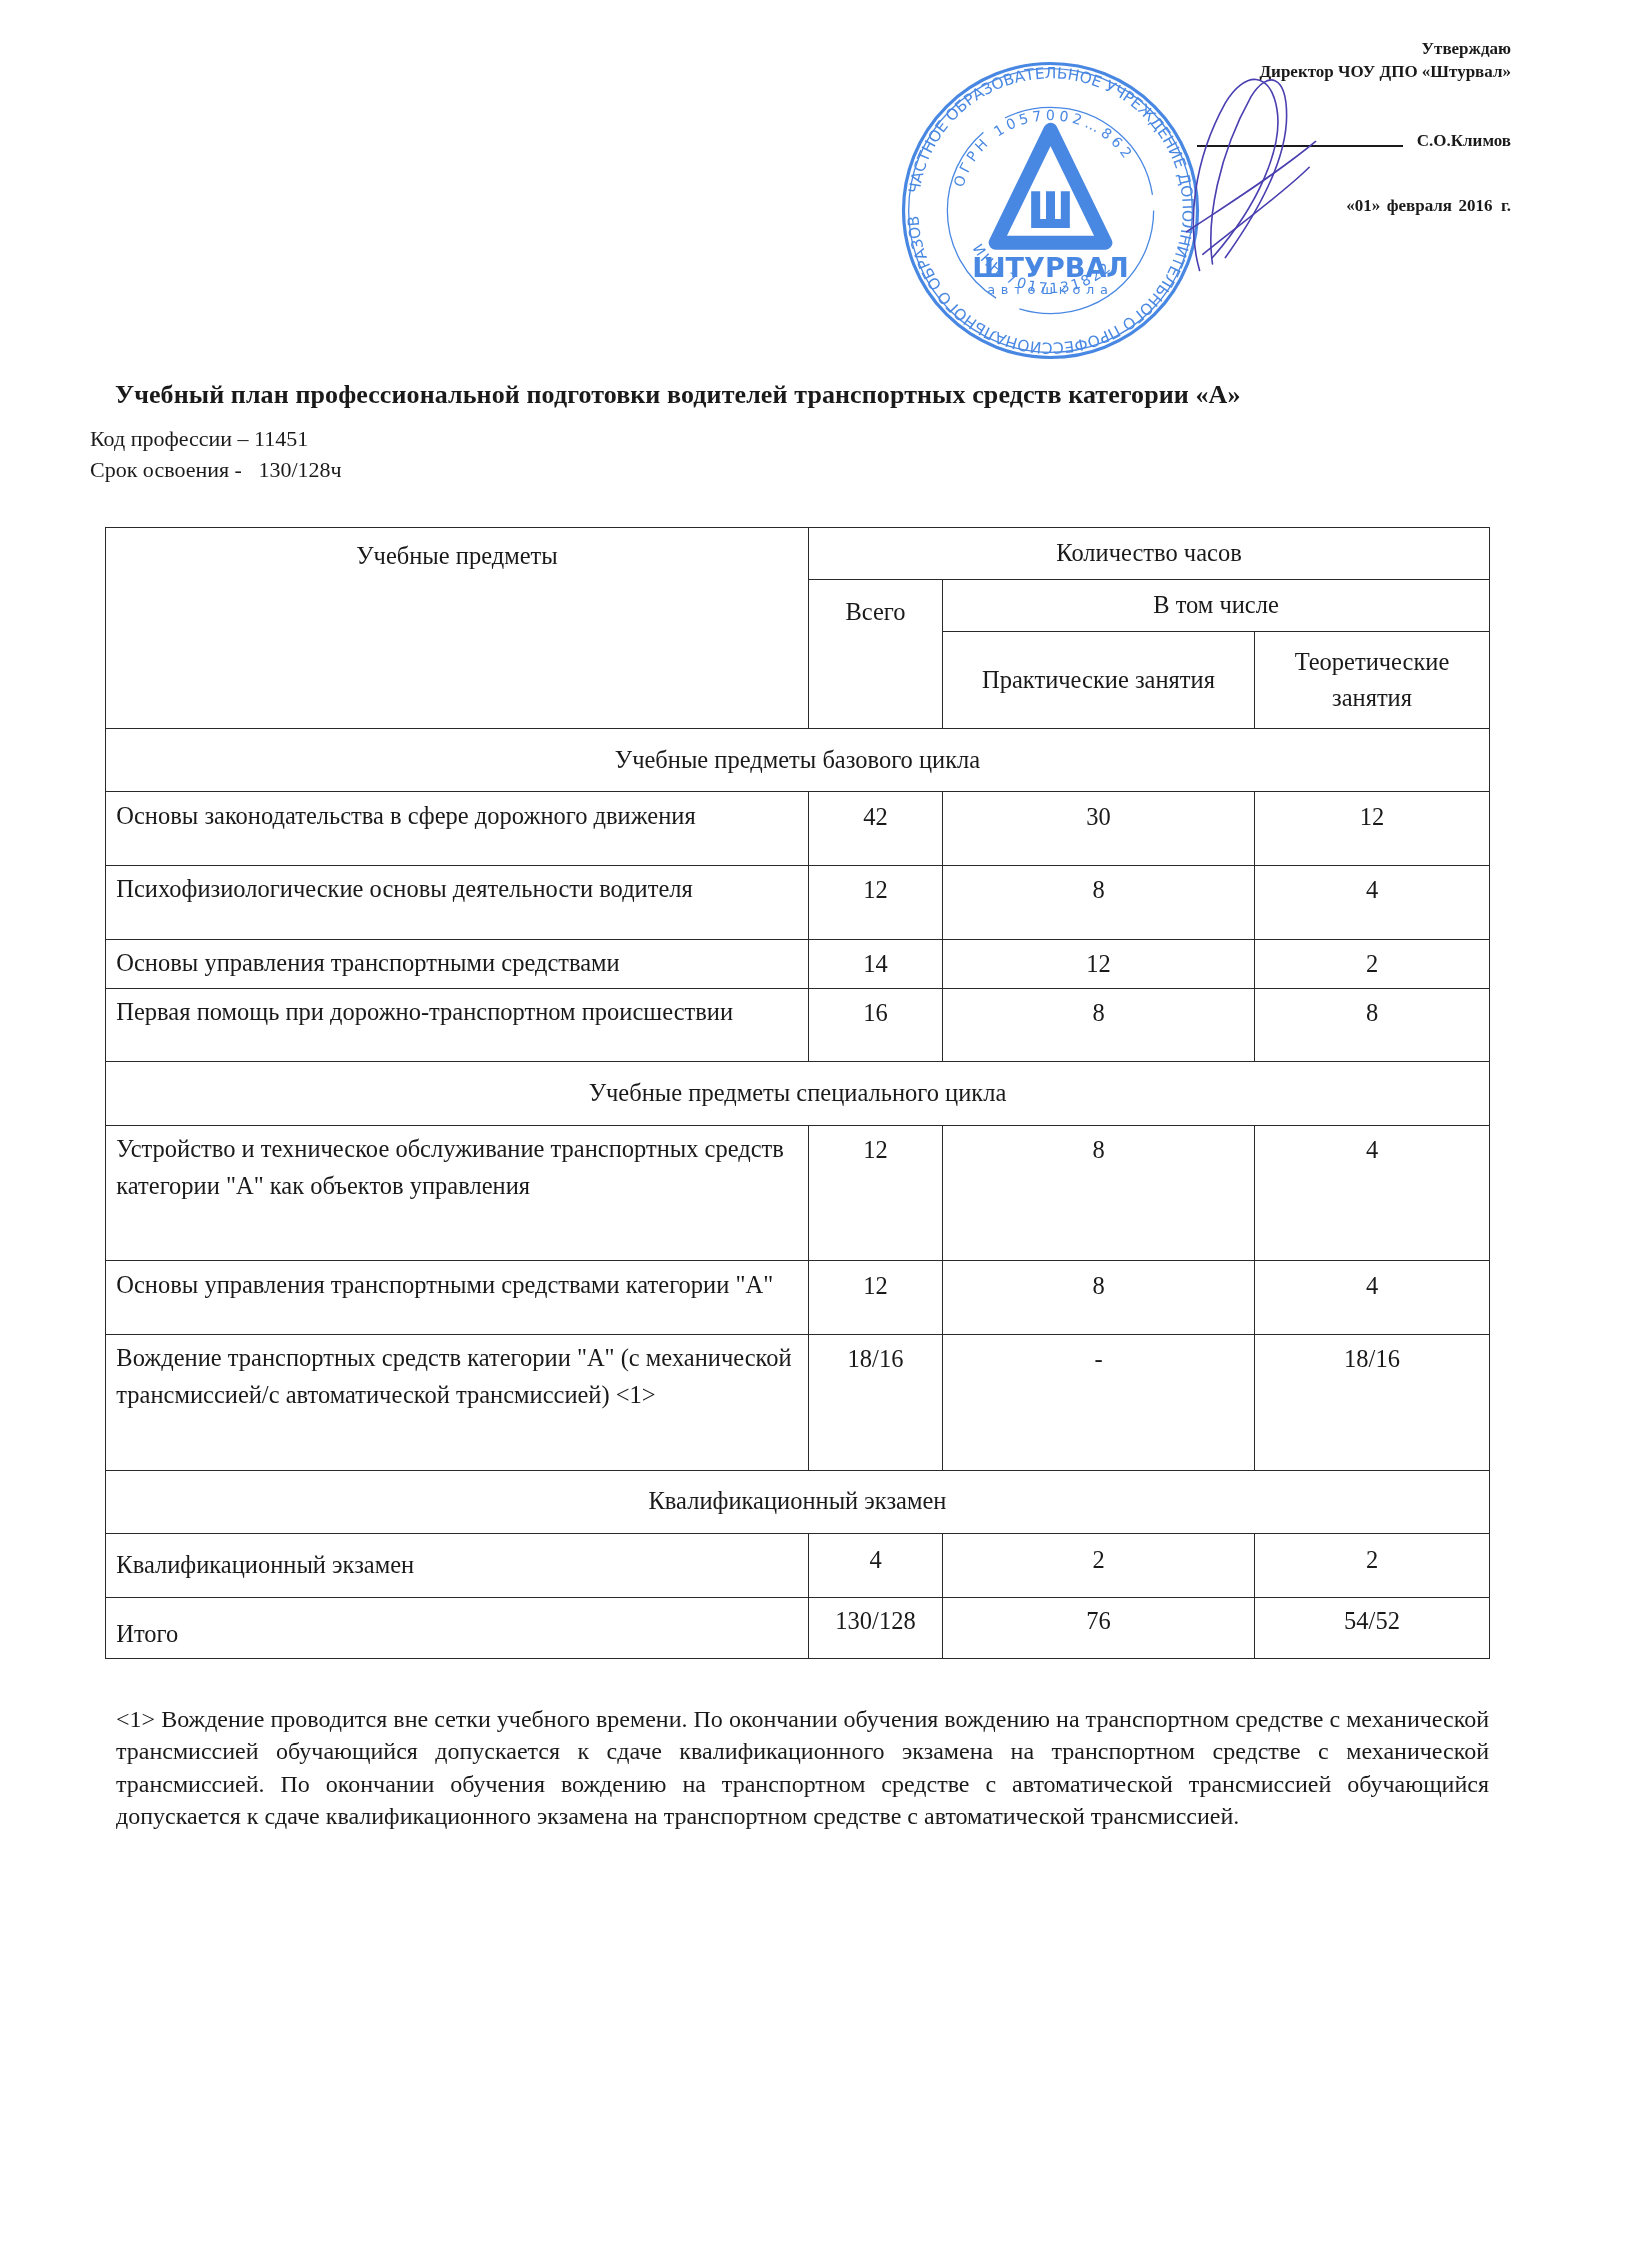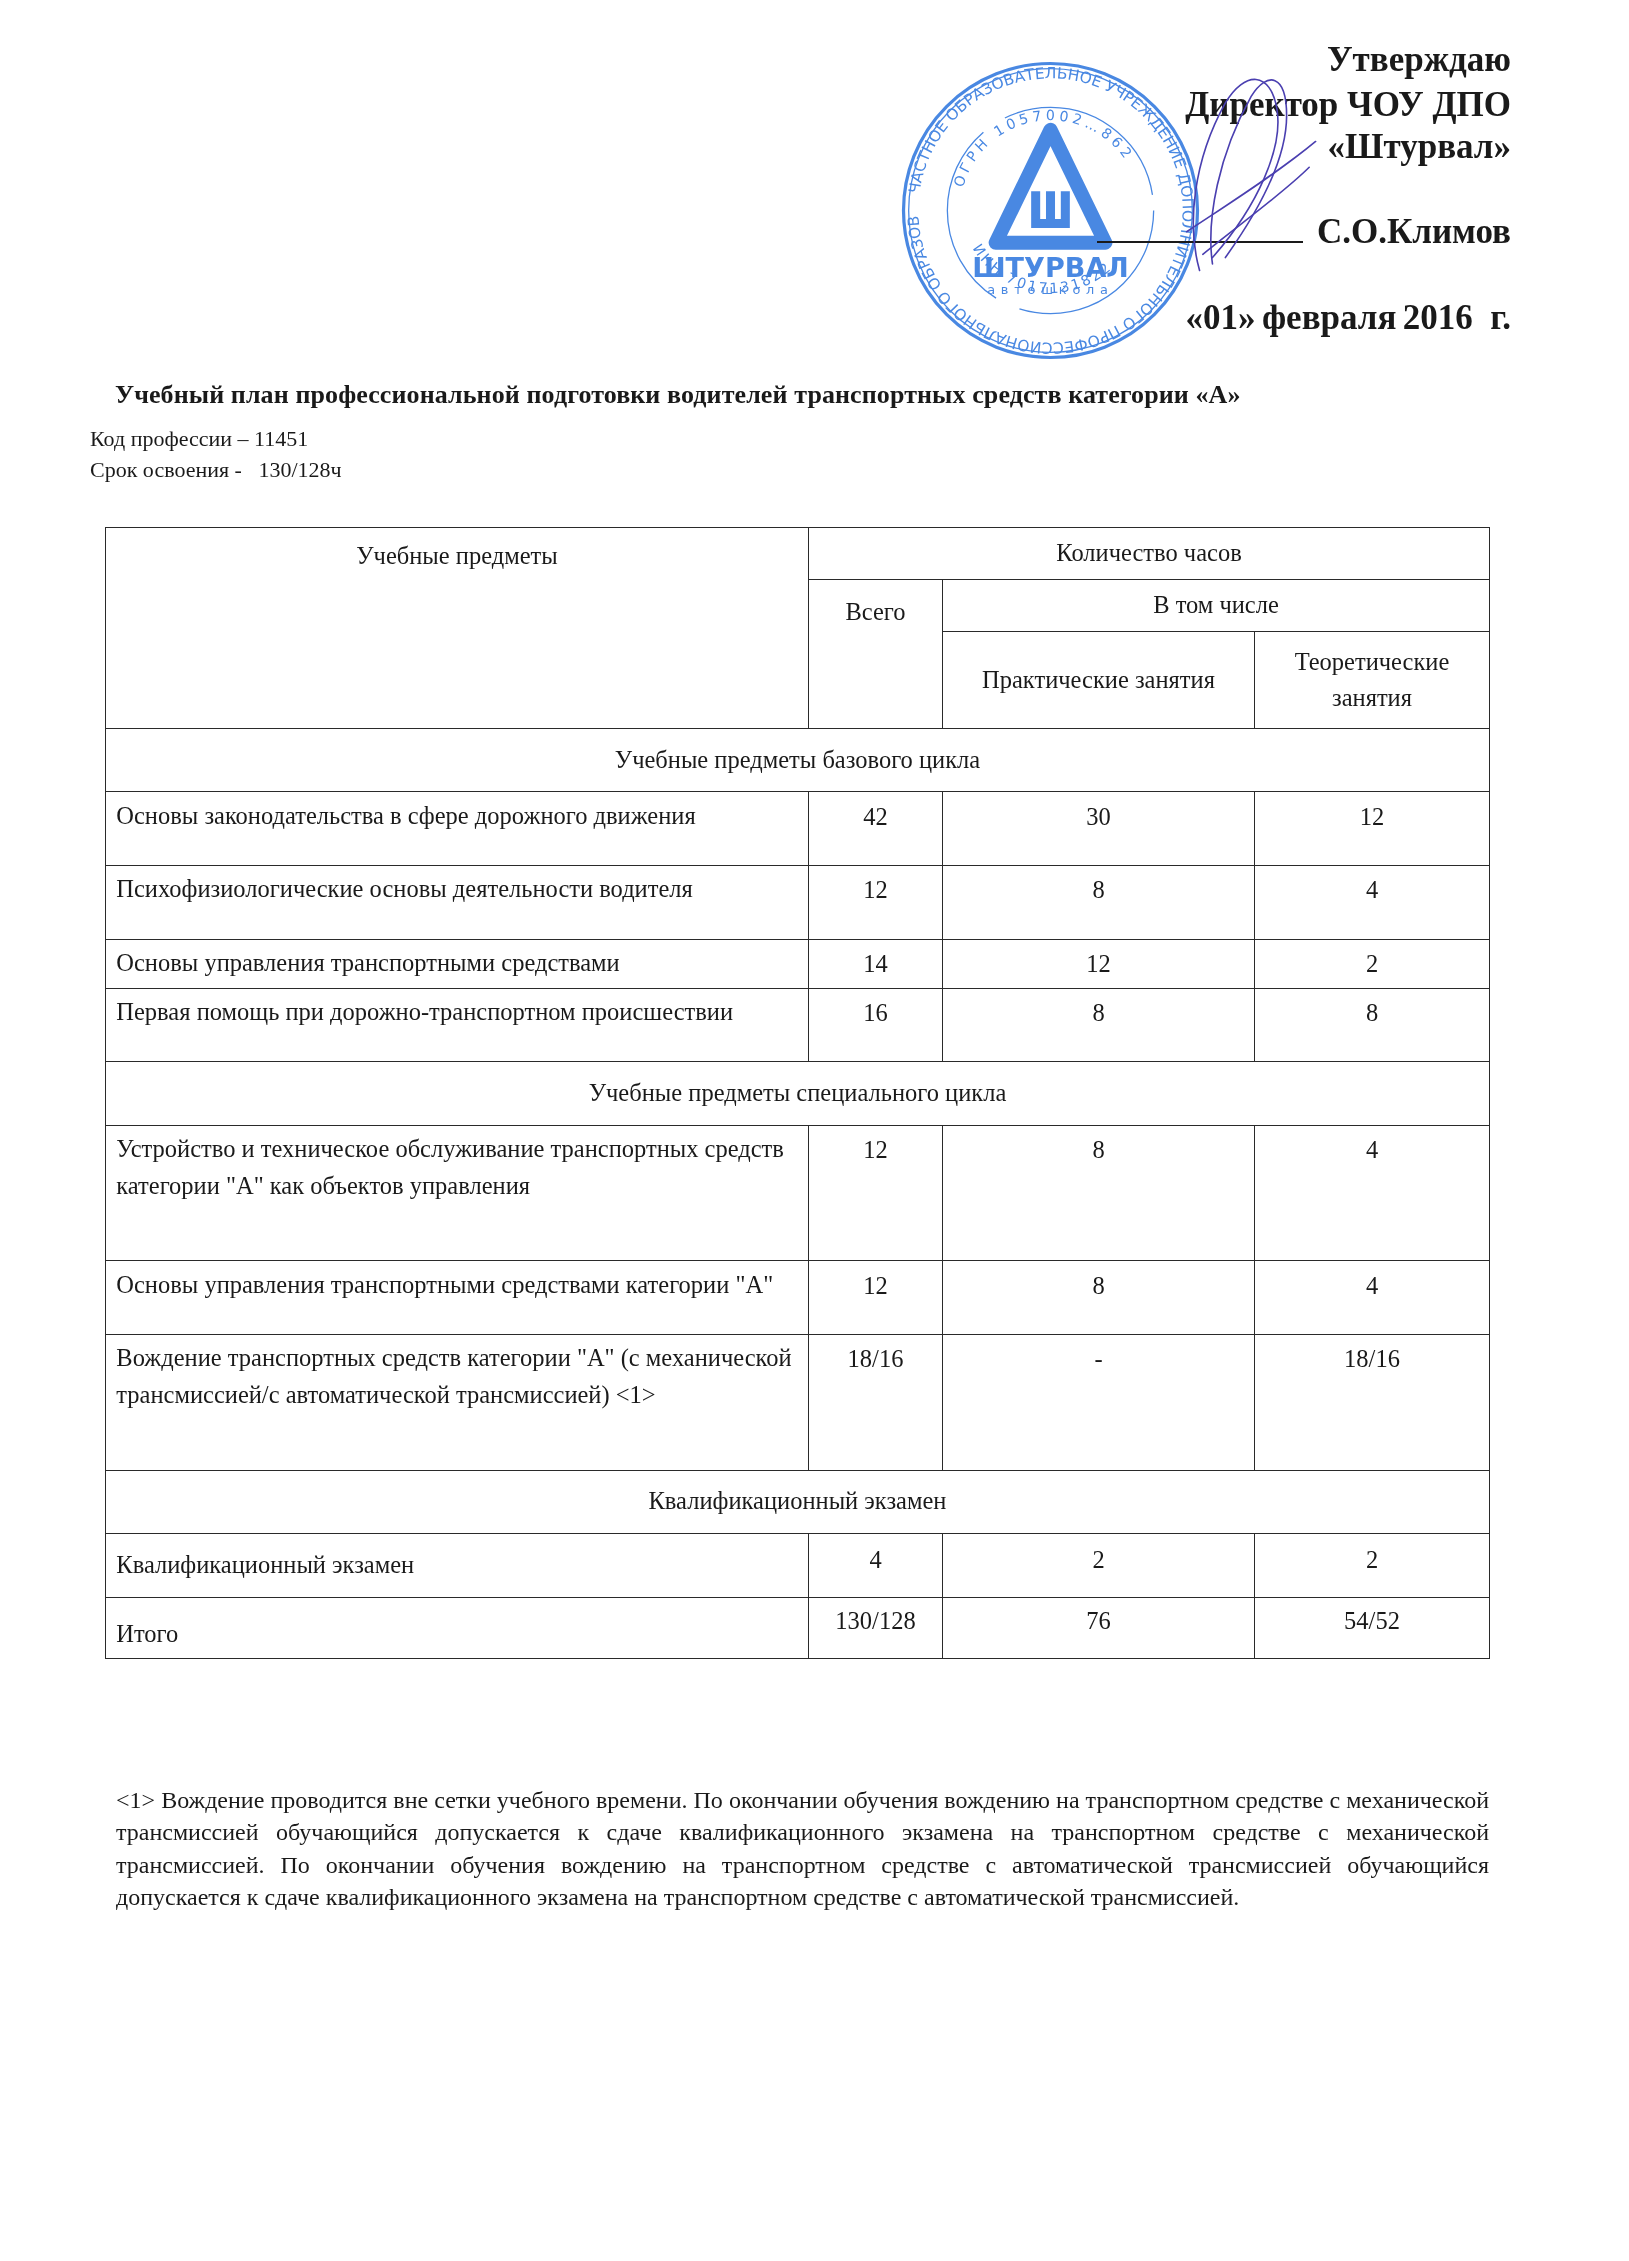--- a/index.html
+++ b/index.html
@@ -17,21 +17,21 @@
     }
 
     
     .approval {
       position: absolute;
       right: 119px;
       top: 39px;
       width: 516px;
       text-align: right;
       font-weight: bold;
-      font-size: 35px;
+      font-size: 17px;
       line-height: 1.2;
       z-index: 2;
     }
     .approval .line { display: block; }
     .approval .l1 { margin-bottom: 2.6px; }
     .approval .l2 { margin-bottom: 43px; }
     .approval .l3 { margin-bottom: 44px; }
     .sig-line {
       display: inline-block;
       width: 206px;
@@ -124,21 +124,21 @@
     .r-3line td { height: 123px; }
     .r-exam td { height: 50px; vertical-align: middle; }
     .r-exam td.num { vertical-align: top; padding-top: 7.7px; }
     .r-total td { height: 50px; vertical-align: bottom; }
     .r-total td.num { vertical-align: top; padding-top: 5px; }
 
     
     .footnote {
       position: absolute;
       left: 116px;
-      top: 1760px;
+      top: 1679px;
       width: 1373px;
       font-size: 24px;
       line-height: 1.35;
       text-align: justify;
     }
   </style>
 </head>
 <body>
 
 <svg class="stamp" viewBox="0 0 470 470">

